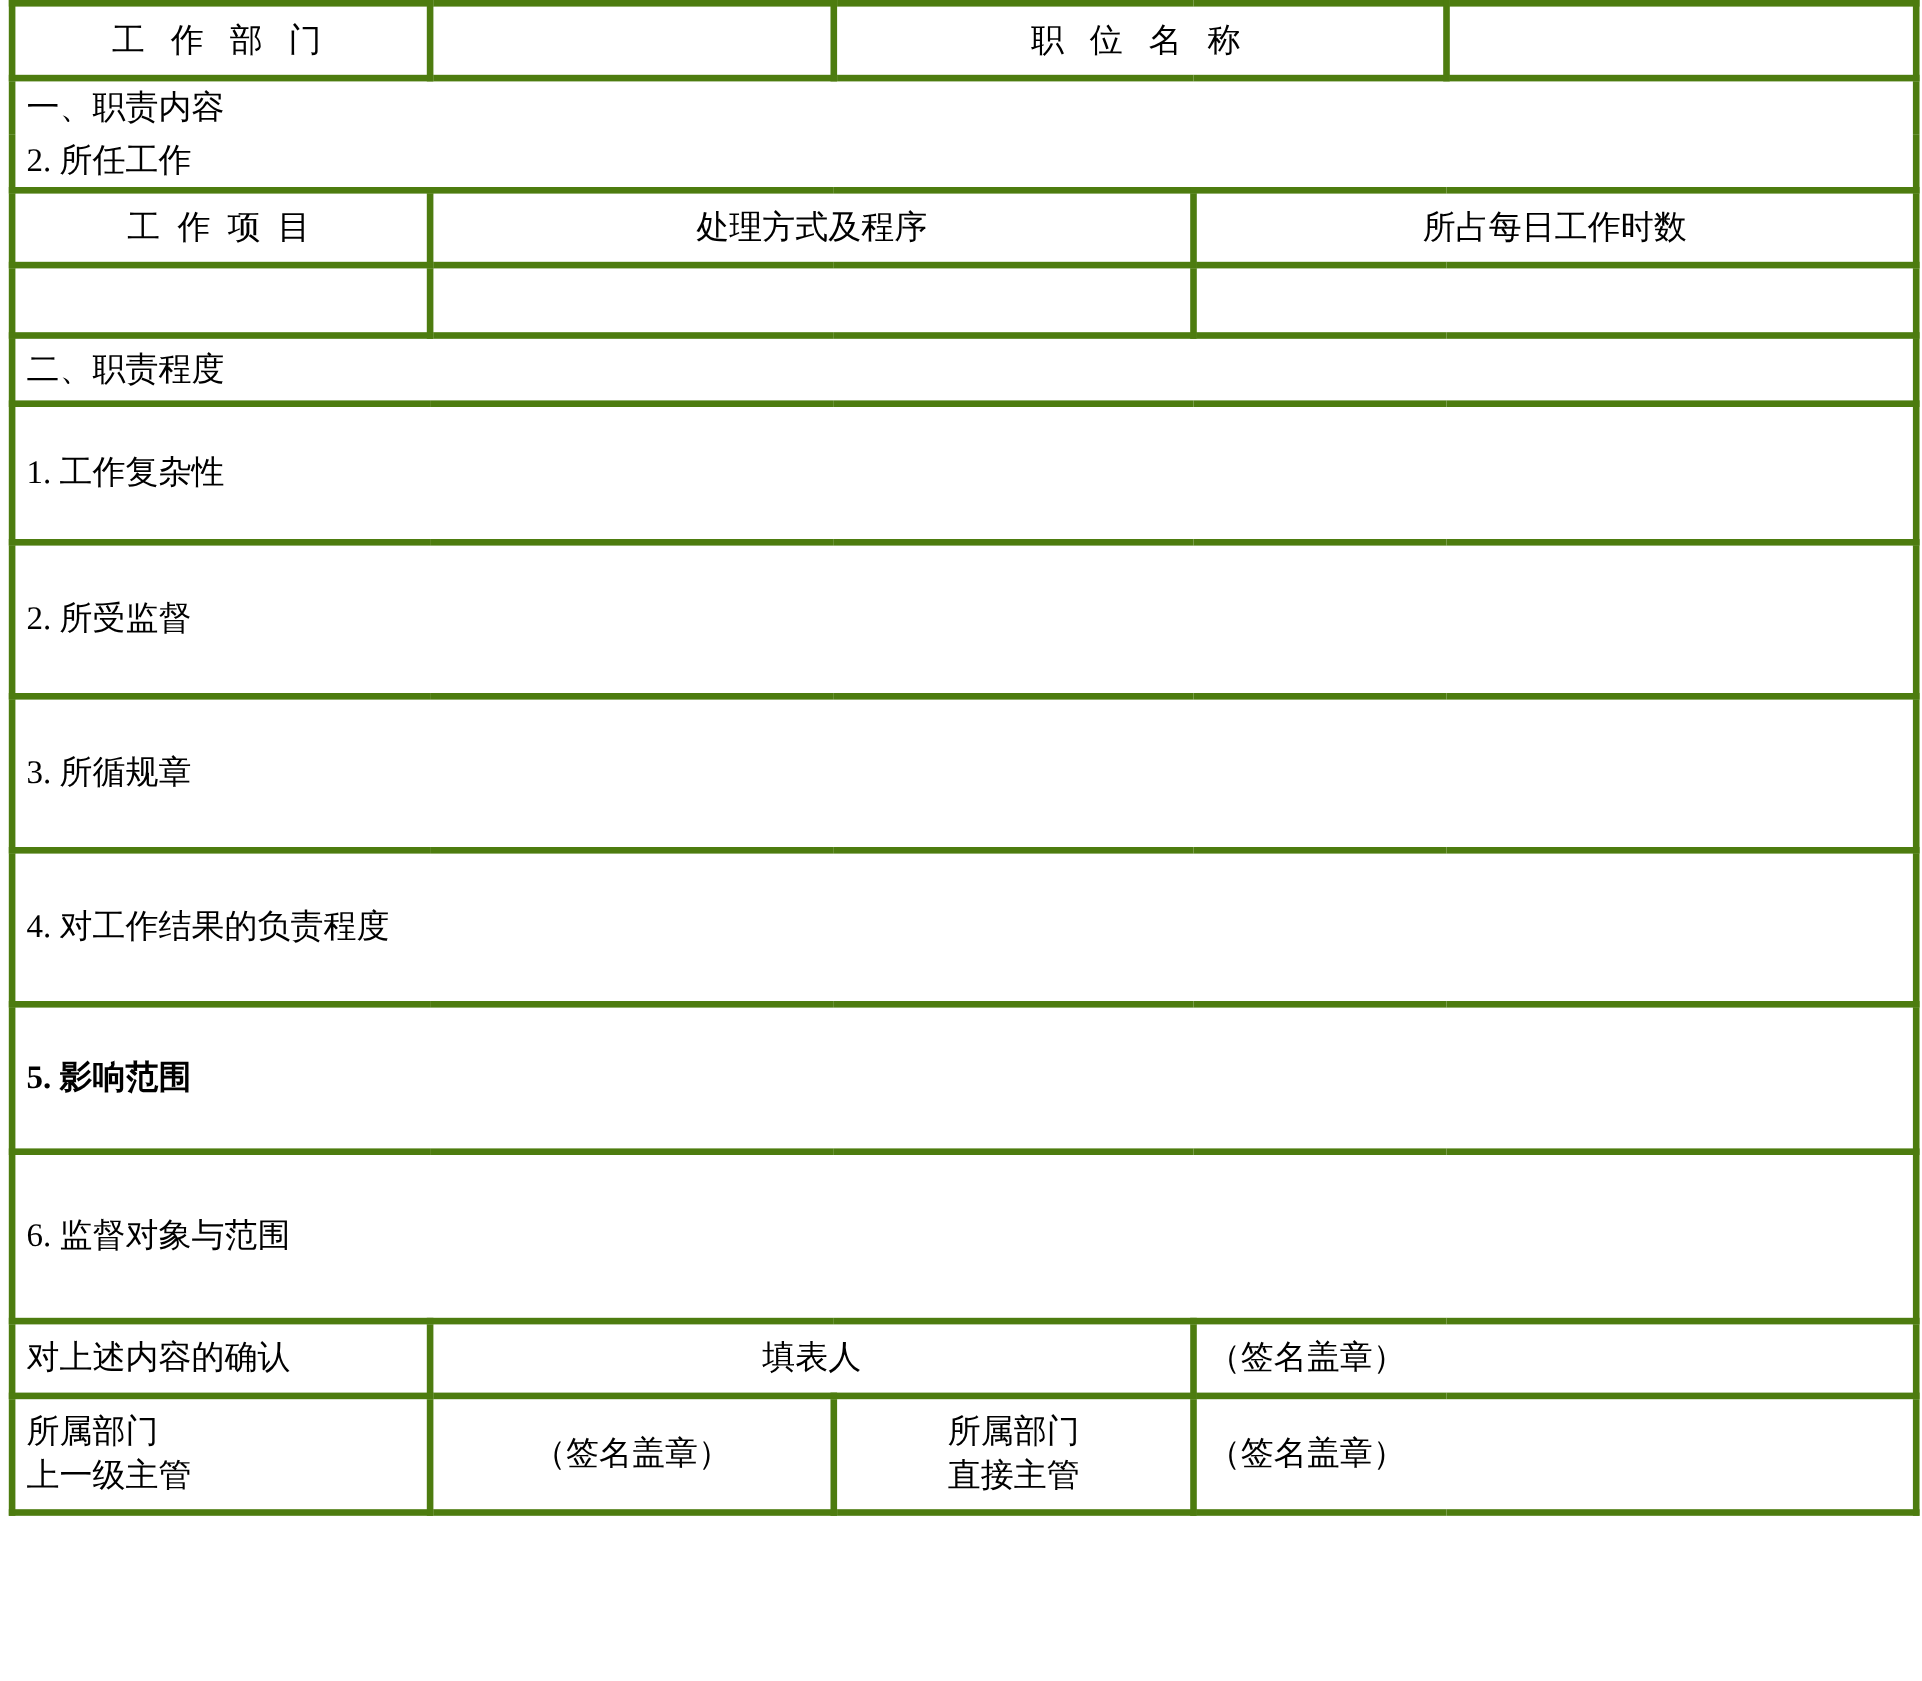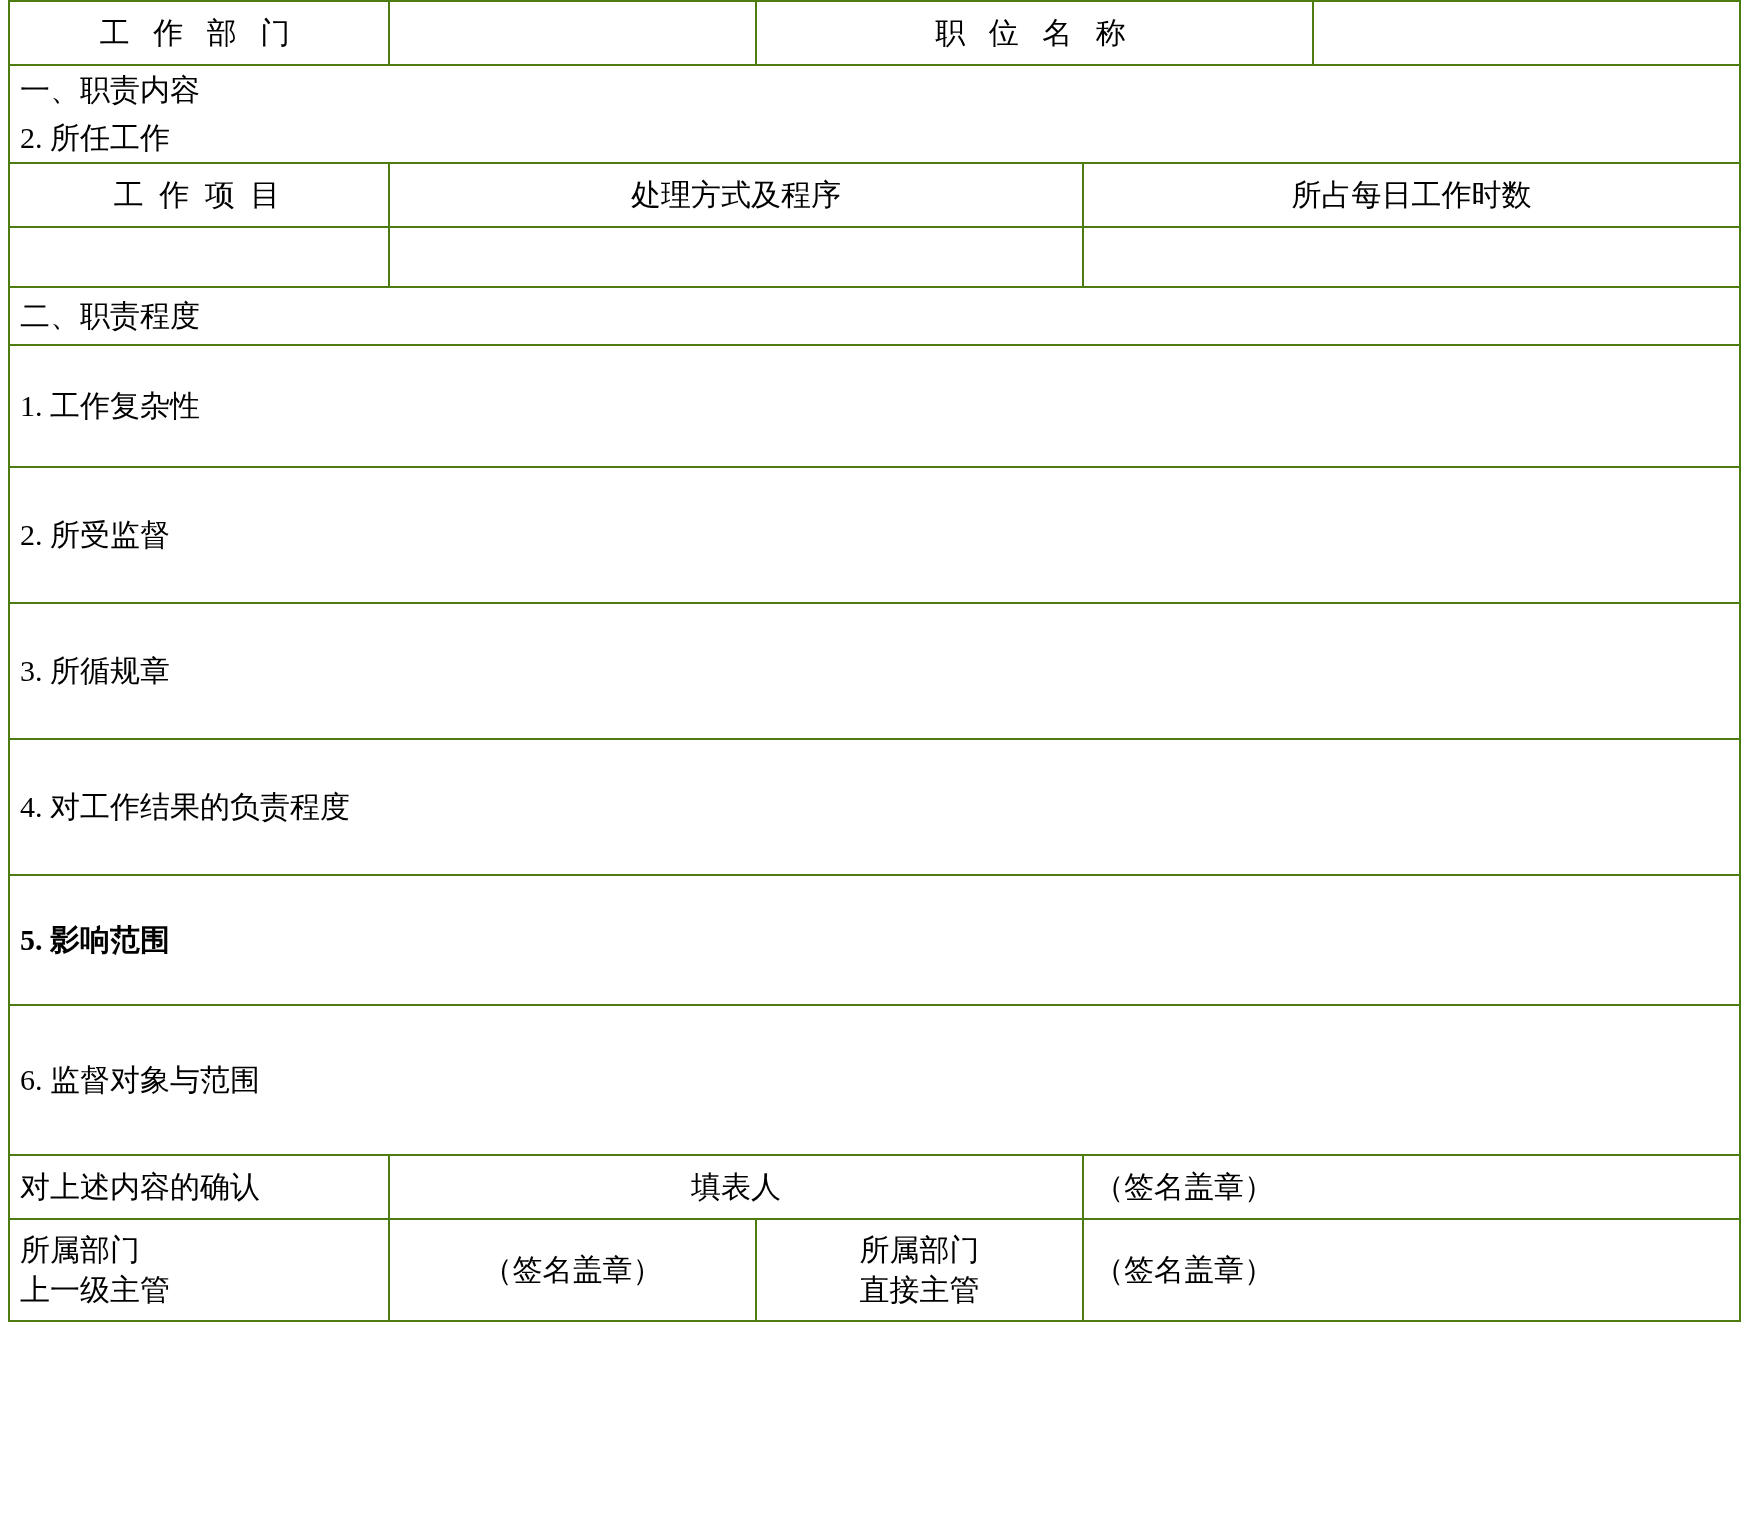--- a/index.html
+++ b/index.html
@@ -18,21 +18,21 @@
     box-sizing: border-box;
     padding: 0 8px;
     overflow: hidden;
   }
   table.form {
     width: 1731px;
     border-collapse: collapse;
     table-layout: fixed;
   }
   table.form td {
-    border: 2px solid #4d7c0f;
+    border: 6px solid #4d7c0f;
     padding: 0 10px;
     font-size: 30px;
     vertical-align: middle;
     line-height: 1.35;
   }
   
   .hdr-cell {
     height: 62px;
     text-align: center;
     letter-spacing: 8px;

